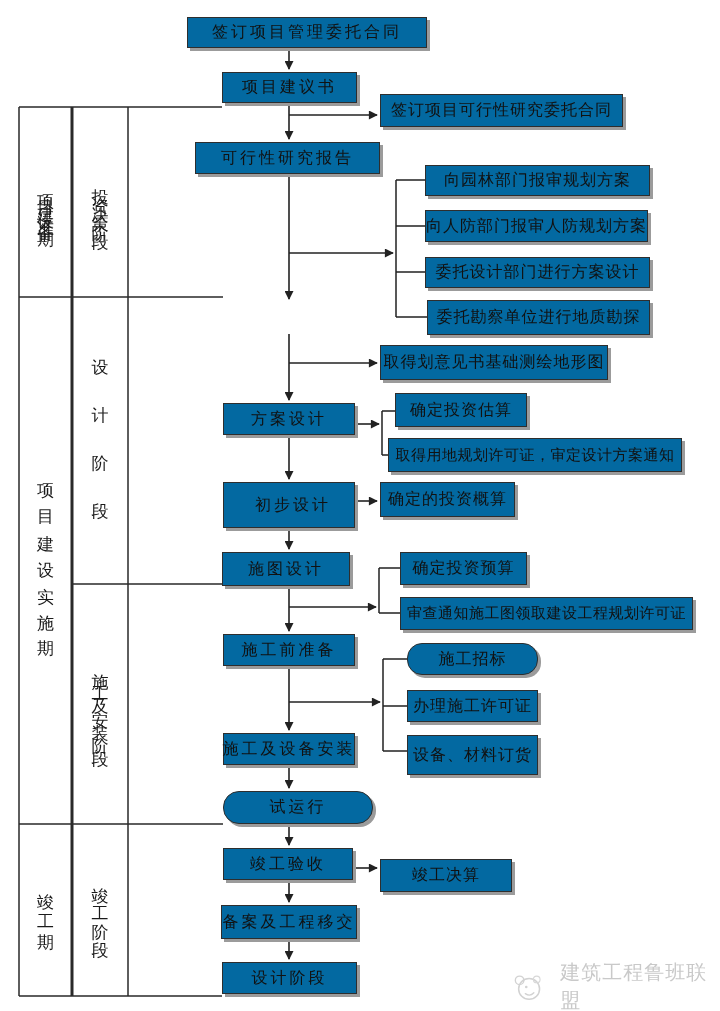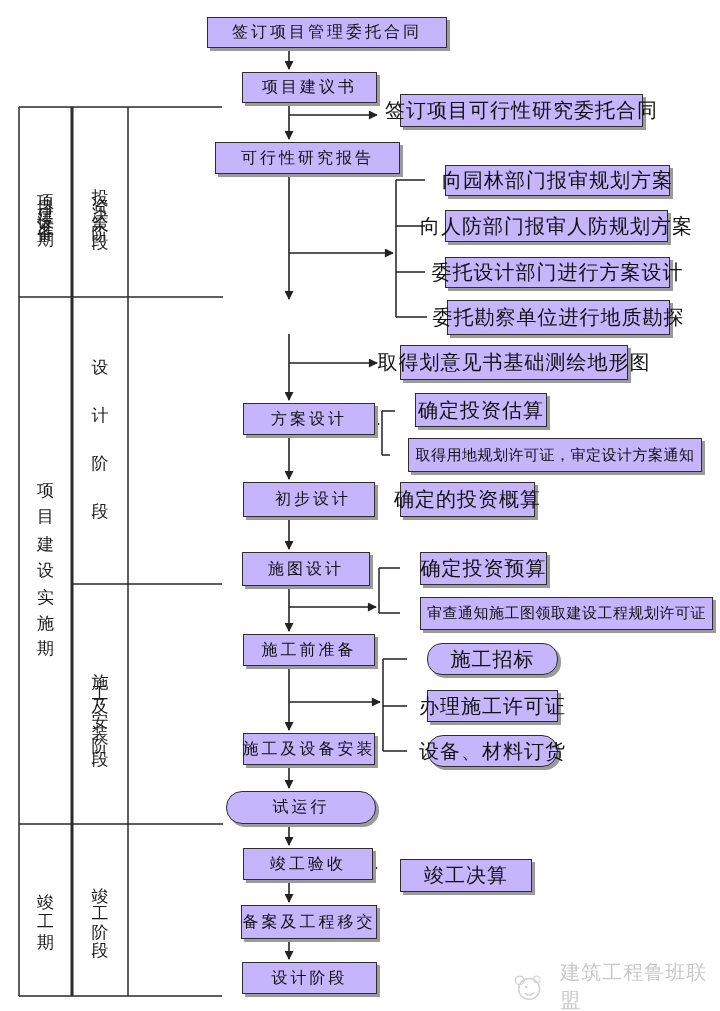--- a/index.html
+++ b/index.html
@@ -3,27 +3,27 @@
 <meta charset="utf-8">
 <style>
   html,body{margin:0;padding:0;background:#e9e9e9;}
   #stage{
     position:relative;width:720px;height:1011px;background:#ffffff;
     font-family:"DejaVu Serif","Liberation Serif",serif;
     color:#111;overflow:hidden;margin:0 auto;
   }
   #lines{position:absolute;left:0;top:0;z-index:1;}
   .mbox,.sbox{
-    position:absolute;z-index:2;box-sizing:border-box;background:#c4b5fd;
+    position:absolute;z-index:2;box-sizing:border-box;background:#0369a1;
     border:1.5px solid #2e2e2e;box-shadow:3px 3px 0 #9b9b9b;
     display:flex;align-items:center;justify-content:center;
-    text-align:right;white-space:nowrap;margin-left:20px;
+    text-align:right;white-space:nowrap;
   }
   .mbox{font-size:16px;letter-spacing:3px;}
-  .sbox{font-size:20px;letter-spacing:1px;}
+  .sbox{font-size:16px;letter-spacing:1px;}
   .sbox.small{font-size:15px;letter-spacing:0.5px;}
   .vcell{
     position:absolute;z-index:2;display:flex;align-items:center;justify-content:center;
   }
   .vtext{
     writing-mode:vertical-rl;text-orientation:upright;
     font-size:17px;color:#1a1a1a;line-height:1;
   }
   .watermark{
     position:absolute;z-index:3;display:flex;align-items:center;gap:16px;
@@ -101,43 +101,43 @@
     <span class="vtext" style="letter-spacing:13px;">施工及安装阶段</span>
   </div>
   <div class="vcell" style="left:72px;top:824px;width:56px;height:172px;">
     <span class="vtext" style="letter-spacing:18px;">竣工阶段</span>
   </div>
 
   <div class="mbox" style="left:187px;top:17px;width:240px;height:31px;">签订项目管理委托合同</div>
   <div class="mbox" style="left:222px;top:72px;width:135px;height:31px;">项目建议书</div>
   <div class="mbox" style="left:195px;top:142px;width:185px;height:32px;">可行性研究报告</div>
   <div class="mbox" style="left:223px;top:403px;width:132px;height:32px;">方案设计</div>
-  <div class="mbox" style="left:223px;top:482px;width:132px;height:35px;padding-left:8px;">初步设计</div>
+  <div class="mbox" style="left:223px;top:482px;width:132px;height:46px;padding-left:8px;">初步设计</div>
   <div class="mbox" style="left:222px;top:552px;width:128px;height:34px;">施图设计</div>
   <div class="mbox" style="left:223px;top:634px;width:132px;height:32px;">施工前准备</div>
   <div class="mbox" style="left:223px;top:733px;width:132px;height:32px;">施工及设备安装</div>
-  <div class="mbox" style="left:206px;top:791px;width:150px;height:33px;border-radius:16px;">试运行</div>
+  <div class="mbox" style="left:223px;top:791px;width:150px;height:33px;border-radius:16px;">试运行</div>
   <div class="mbox" style="left:223px;top:848px;width:130px;height:32px;">竣工验收</div>
   <div class="mbox" style="left:221px;top:905px;width:136px;height:34px;">备案及工程移交</div>
   <div class="mbox" style="left:222px;top:962px;width:135px;height:32px;">设计阶段</div>
 
   <div class="sbox" style="left:380px;top:94px;width:243px;height:33px;">签订项目可行性研究委托合同</div>
   <div class="sbox" style="left:425px;top:165px;width:225px;height:31px;">向园林部门报审规划方案</div>
   <div class="sbox" style="left:425px;top:210px;width:223px;height:32px;">向人防部门报审人防规划方案</div>
   <div class="sbox" style="left:425px;top:257px;width:225px;height:31px;">委托设计部门进行方案设计</div>
   <div class="sbox" style="left:427px;top:300px;width:223px;height:35px;">委托勘察单位进行地质勘探</div>
   <div class="sbox" style="left:380px;top:345px;width:228px;height:35px;">取得划意见书基础测绘地形图</div>
   <div class="sbox" style="left:395px;top:393px;width:132px;height:34px;">确定投资估算</div>
   <div class="sbox small" style="left:388px;top:438px;width:294px;height:34px;">取得用地规划许可证，审定设计方案通知</div>
   <div class="sbox" style="left:380px;top:482px;width:135px;height:35px;">确定的投资概算</div>
   <div class="sbox" style="left:400px;top:552px;width:127px;height:33px;">确定投资预算</div>
   <div class="sbox small" style="left:400px;top:597px;width:293px;height:33px;">审查通知施工图领取建设工程规划许可证</div>
   <div class="sbox" style="left:407px;top:643px;width:131px;height:32px;border-radius:15px;">施工招标</div>
   <div class="sbox" style="left:407px;top:690px;width:131px;height:32px;">办理施工许可证</div>
-  <div class="sbox" style="left:407px;top:735px;width:131px;height:32px;border-radius:16px;">设备、材料订货</div>
+  <div class="sbox" style="left:407px;top:735px;width:131px;height:40px;">设备、材料订货</div>
   <div class="sbox" style="left:380px;top:859px;width:132px;height:33px;">竣工决算</div>
 
   <div class="watermark" style="left:512px;top:958px;">
     <svg width="34" height="34" viewBox="0 0 34 34">
       <circle cx="18" cy="19" r="11" fill="none" stroke="#d2d2d2" stroke-width="1.6"></circle>
       <circle cx="8" cy="10" r="4.5" fill="none" stroke="#d2d2d2" stroke-width="1.4"></circle>
       <circle cx="26" cy="9" r="3.5" fill="none" stroke="#d8d8d8" stroke-width="1.2"></circle>
       <circle cx="15" cy="17" r="1.4" fill="#d2d2d2"></circle>
       <path d="M14 24 q5 3.5 9 -1" fill="none" stroke="#d2d2d2" stroke-width="1.4" stroke-linecap="round"></path>
     </svg>

